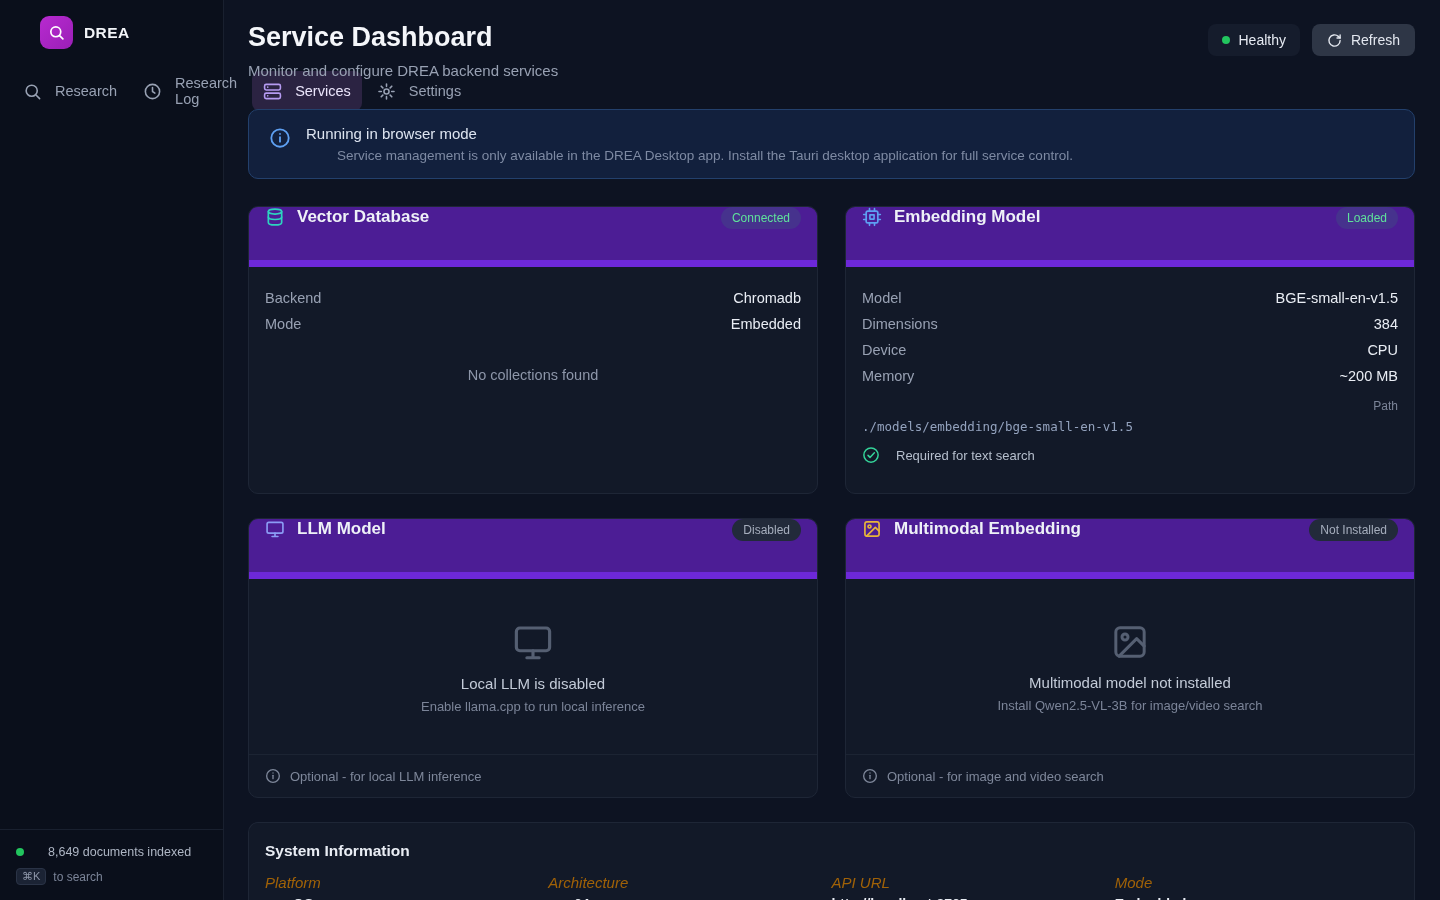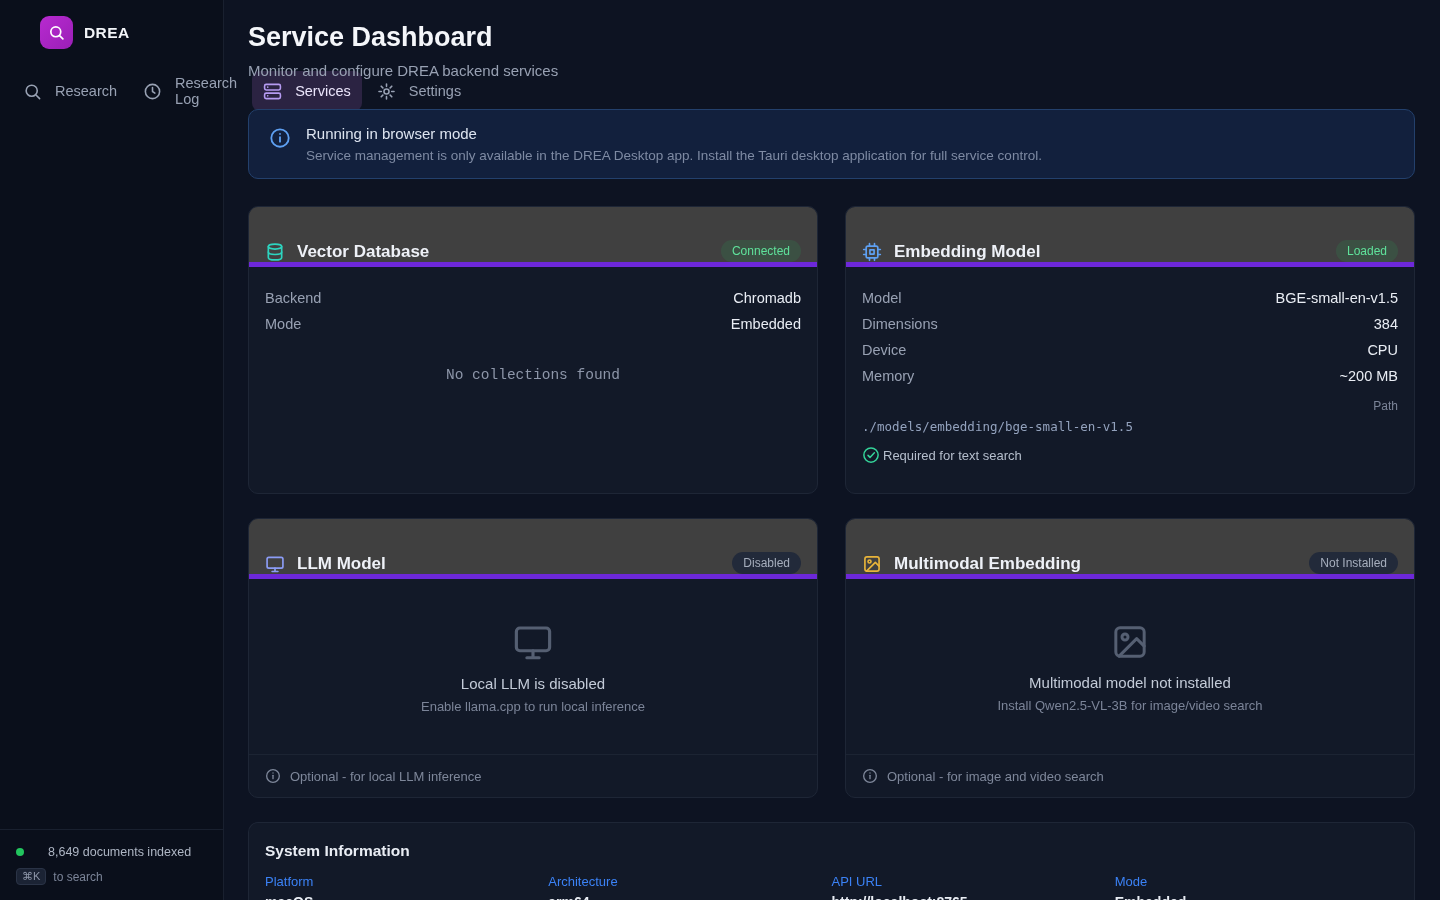--- a/index.html
+++ b/index.html
@@ -32,57 +32,57 @@
   .page-header { display:flex; justify-content:space-between; align-items:flex-start; }
   h1 { font-size:27px; font-weight:700; color:#f4f6fa; }
   .subtitle { margin-top:9px; font-size:15px; color:#98a1b3; }
   .header-actions { display:flex; gap:12px; align-items:center; margin-top:2px; }
   .health-pill { display:flex; align-items:center; gap:9px; background:#151c2c; border-radius:8px; padding:8px 14px; font-size:14px; color:#e6eaf2; }
   .refresh-btn { display:flex; align-items:center; gap:9px; background:#2e3646; border:none; border-radius:8px; padding:8px 15px; font-size:14px; color:#e3e7ef; font-family:inherit; cursor:pointer; }
 
   .banner { margin-top:30px; background:#12203d; border:1px solid #23406c; border-radius:10px; padding:15px 20px; display:flex; gap:15px; align-items:flex-start; }
   .banner-icon { color:#5ea0f2; margin-top:2px; flex:none; }
   .banner-title { font-size:15px; color:#dde4f0; }
-  .banner-msg { margin-top:6px; font-size:13.5px; color:#7e8aa3; }
+  .banner-msg { margin-top:6px; font-size:13.5px; color:#7e8aa3;margin-left:31px; }
 
   .grid { margin-top:27px; display:grid; grid-template-columns:1fr 1fr; gap:24px 27px; }
   .card { background:#121928; border:1px solid #1e2636; border-radius:10px; display:flex; flex-direction:column; overflow:hidden; }
   .row1 { min-height:288px; }
   .row2 { min-height:280px; }
-  .card-header { display:flex; align-items:flex-end; gap:12px; padding:0 16px; height:60px; background:#404040; border-bottom:5px solid #6d28d9; flex:none; }
+  .card-header { display:flex; align-items:flex-start; gap:12px; padding:0 16px; height:60px; background:#4c1d95; border-bottom:7px solid #6d28d9; flex:none; }
   .card-title { font-size:17px; font-weight:700; color:#eef1f7; }
   .badge { margin-left:auto; font-size:12px; padding:4px 11px; border-radius:999px; white-space:nowrap; }
   .badge.green { color:#5fe29b; background:rgba(34,197,94,.13); }
   .badge.gray { color:#a6aebd; background:#222a3a; }
   .card-body { padding:18px 16px 16px; flex:1; display:flex; flex-direction:column; }
   .kv { display:flex; justify-content:space-between; align-items:center; padding:5px 0; font-size:14.5px; }
   .kv .k { color:#98a1b3; }
   .kv .v { color:#e9edf4; }
-  .empty-note { margin-top:30px; text-align:center; color:#8d96a9; font-size:14.5px;font-family:Liberation Mono, monospace; }
+  .empty-note { margin-top:30px; text-align:center; color:#8d96a9; font-size:14.5px; }
   .path-label { margin-top:10px; font-size:12px; color:#7b8498;text-align:right; }
   .path-value { margin-top:6px; font-family:"DejaVu Sans Mono","Liberation Mono",monospace; font-size:12.5px; color:#93a2bd; }
-  .note-row { margin-top:12px; display:flex; align-items:center; gap:3px; font-size:13px; color:#b6bfcd; }
+  .note-row { margin-top:12px; display:flex; align-items:center; gap:16px; font-size:13px; color:#b6bfcd; }
   .note-row svg { color:#34d399; flex:none; }
 
   .center-state { flex:1; display:flex; flex-direction:column; align-items:center; justify-content:center; text-align:center; }
   .big-icon { color:#555f72; }
   .empty-title { margin-top:12px; font-size:15px; color:#c3cbd8; }
   .empty-sub { margin-top:7px; font-size:13px; color:#7b8498; }
   .card-foot { border-top:1px solid #1c2433; padding:13px 16px; display:flex; align-items:center; gap:9px; font-size:13px; color:#7e879a; flex:none; }
   .card-foot svg { flex:none; }
 
   .icon-db { color:#2dd4bf; }
   .icon-cpu { color:#5ea0f2; }
   .icon-monitor { color:#8b9cf5; }
   .icon-image { color:#e8b43a; }
 
   .sysinfo { margin-top:24px; background:#121928; border:1px solid #1e2636; border-radius:10px 10px 0 0; border-bottom:none; padding:19px 16px 30px; }
   .sysinfo h3 { font-size:15.5px; font-weight:700; color:#e9edf4; }
   .sys-grid { margin-top:14px; display:grid; grid-template-columns:repeat(4,1fr); }
-  .sys-field .k { font-size:13px; color:#3b82f6; }
+  .sys-field .k { font-size:15px; color:#a16207;font-style:italic; }
   .sys-field .v { margin-top:5px; font-size:14px; font-weight:700; color:#e9edf4; }
 </style>
 </head>
 <body>
 
 <div class="app">
 
   <aside class="sidebar">
     <div class="brand">
       <span class="logo">
@@ -137,20 +137,33 @@
       </div>
     </div>
   </aside>
 
   <main class="main">
 
     <div class="page-header">
       <div>
         <h1>Service Dashboard</h1>
         <p class="subtitle">Monitor and configure DREA backend services</p>
+      </div>
+      <div class="header-actions">
+        <div class="health-pill">
+          <span class="dot green"></span>
+          <span>Healthy</span>
+        </div>
+        <button class="refresh-btn">
+          <svg width="15" height="15" viewBox="0 0 24 24" fill="none" stroke="currentColor" stroke-width="2.2" stroke-linecap="round" stroke-linejoin="round">
+              <path d="M21 12a9 9 0 1 1-2.9-6.6L21 8"></path>
+              <polyline points="21 3 21 8 16 8"></polyline>
+            </svg>
+          <span>Refresh</span>
+        </button>
       </div>
     </div>
 
     <div class="banner">
       <svg class="banner-icon" width="22" height="22" viewBox="0 0 24 24" fill="none" stroke="currentColor" stroke-width="2" stroke-linecap="round" stroke-linejoin="round">
           <circle cx="12" cy="12" r="9.5"></circle>
           <path d="M12 11v5"></path>
           <path d="M12 7.5h.01"></path>
         </svg>
       <div>

